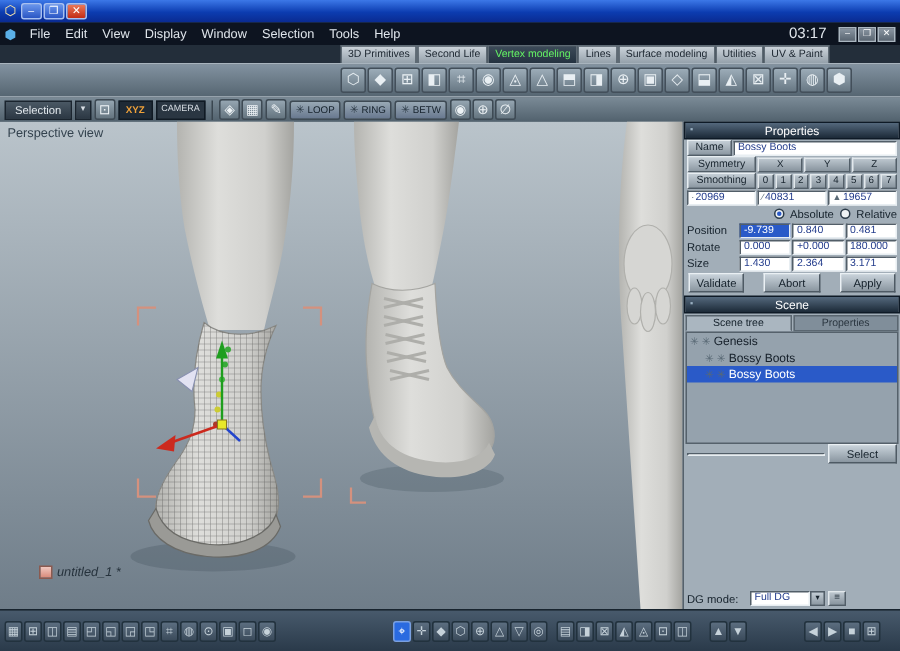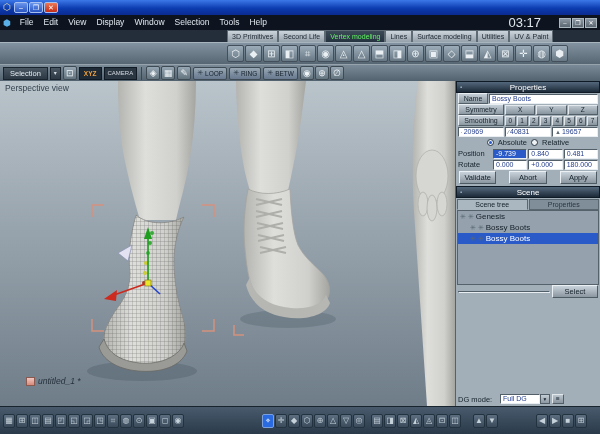--- a/index.html
+++ b/index.html
@@ -13,21 +13,21 @@
   .title{color:#fff;font-size:9px;font-weight:bold;flex:1;text-shadow:1px 1px #102050;white-space:nowrap;}
   .winbtns{display:flex;gap:1px;}
   .wbtn{width:14px;height:11px;background:linear-gradient(#6a96ec,#2a56c4);border:1px solid #a8c0f0;color:#fff;font-size:7px;line-height:9px;text-align:center;border-radius:2px;}
   .wbtn.close{background:linear-gradient(#ec7a5a,#c22c16);}
 
   
   .menubar{height:15px;background:#0d1420;display:flex;align-items:center;padding:0 3px;flex:none;}
   .menu-icon{color:#5ab0e8;font-size:9px;margin-right:4px;}
   .menus{display:flex;}
   .menu-item{color:#e0e6ec;font-size:8.5px;padding:0 5px;line-height:15px;white-space:nowrap;}
-  .clock{color:#e0e6ec;font-size:13px;margin-left:auto;margin-right:17px;text-align:center;}
+  .clock{color:#e0e6ec;font-size:10px;margin-left:auto;margin-right:7px;text-align:center;}
   .mbtn{width:12px;height:10px;background:linear-gradient(#8a96a2,#5a6672);border:1px solid #aab6c0;color:#fff;font-size:6px;line-height:8px;text-align:center;margin-left:1px;}
 
   
   .tabbar{height:12px;background:#232e3a;display:flex;padding-left:227px;flex:none;overflow:hidden;}
   .tab{font-size:7px;color:#1c2630;background:linear-gradient(#ccd4db,#95a1ab);border:1px solid #5e6a74;border-bottom:none;padding:0 4px;line-height:11px;white-space:nowrap;}
   .tab.active{background:linear-gradient(#3c4a58,#243240);color:#64f464;}
 
   
   .toolbar-main{height:22px;background:linear-gradient(#8292a0,#566672);display:flex;align-items:center;gap:1px;padding-left:227px;border-top:1px solid #a8b4be;flex:none;overflow:hidden;}
   .trow{display:flex;gap:1px;}
@@ -59,21 +59,21 @@
   .prow{display:flex;align-items:center;gap:1px;padding:0 2px;height:11px;flex:none;}
   .pbtn{background:linear-gradient(#c4ced6,#8c98a2);border:1px solid;border-color:#e8eef2 #525e68 #525e68 #e8eef2;font-size:7px;color:#18242e;text-align:center;line-height:9px;white-space:nowrap;}
   .w44{width:46px;flex:none;}
   .cell{flex:1;background:linear-gradient(#bcc6ce,#88949e);border:1px solid;border-color:#e2e8ec #525e68 #525e68 #e2e8ec;font-size:6.5px;color:#18242e;text-align:center;line-height:8px;}
   .field{background:#fff;border:1px solid;border-color:#525e68 #e8eef2 #e8eef2 #525e68;font-size:7px;color:#233c8c;padding:0 2px;line-height:8px;overflow:hidden;white-space:nowrap;}
   .field.sel{background:#2a5ac8;color:#fff;}
   .fl1{flex:1;}
   .cnt{display:flex;align-items:center;gap:1px;}
   .cnt .ci{font-size:6px;color:#5a6a76;}
   .plabel{width:34px;font-size:7.5px;color:#16222c;flex:none;}
-  .radiorow{justify-content:center;gap:4px;}
+  .radiorow{justify-content:flex-end;gap:4px;}
   .radio{width:7px;height:7px;border-radius:50%;border:1px solid #2a3a48;background:#eef2f4;position:relative;flex:none;}
   .radio.checked::after{content:"";position:absolute;inset:1px;border-radius:50%;background:#2a5ac8;}
   .rlabel{font-size:7.5px;color:#16222c;}
   .btnrow{gap:13px;padding:1px 3px;height:14px;}
   .abtn{flex:1;background:linear-gradient(#c8d2da,#8a96a0);border:1px solid;border-color:#eaf0f4 #4e5a64 #4e5a64 #eaf0f4;font-size:7.5px;color:#14202a;text-align:center;line-height:11px;}
   .stabs{display:flex;height:11px;flex:none;padding:0 1px;gap:1px;margin-top:1px;}
   .stab{flex:1;font-size:7px;text-align:center;line-height:10px;border:1px solid #5a66 70;border:1px solid #5a6670;}
   .stab.active{background:#aab6c0;color:#14202a;border-bottom-color:#aab6c0;}
   .stab:not(.active){background:#808e9a;color:#2a3640;}
   .tree{height:75px;background:#95a2ad;border:1px solid #55616b;margin:0 1px;overflow:hidden;flex:none;}
@@ -356,20 +356,26 @@
         <span class="field fl1">0.481</span>
       </div>
 
       <div class="prow">
         <span class="plabel">Rotate</span>
         <span class="field fl1">0.000</span>
         <span class="field fl1">+0.000</span>
         <span class="field fl1">180.000</span>
       </div>
 
+      <div class="prow">
+        <span class="plabel">Size</span>
+        <span class="field fl1">1.430</span>
+        <span class="field fl1">2.364</span>
+        <span class="field fl1">3.171</span>
+      </div>
 
       <div class="prow btnrow">
         <span class="abtn">Validate</span>
         <span class="abtn">Abort</span>
         <span class="abtn">Apply</span>
       </div>
 
       <div class="phead" style="margin-top:2px">
         <span class="hic">▪</span>
         <span>Scene</span>

